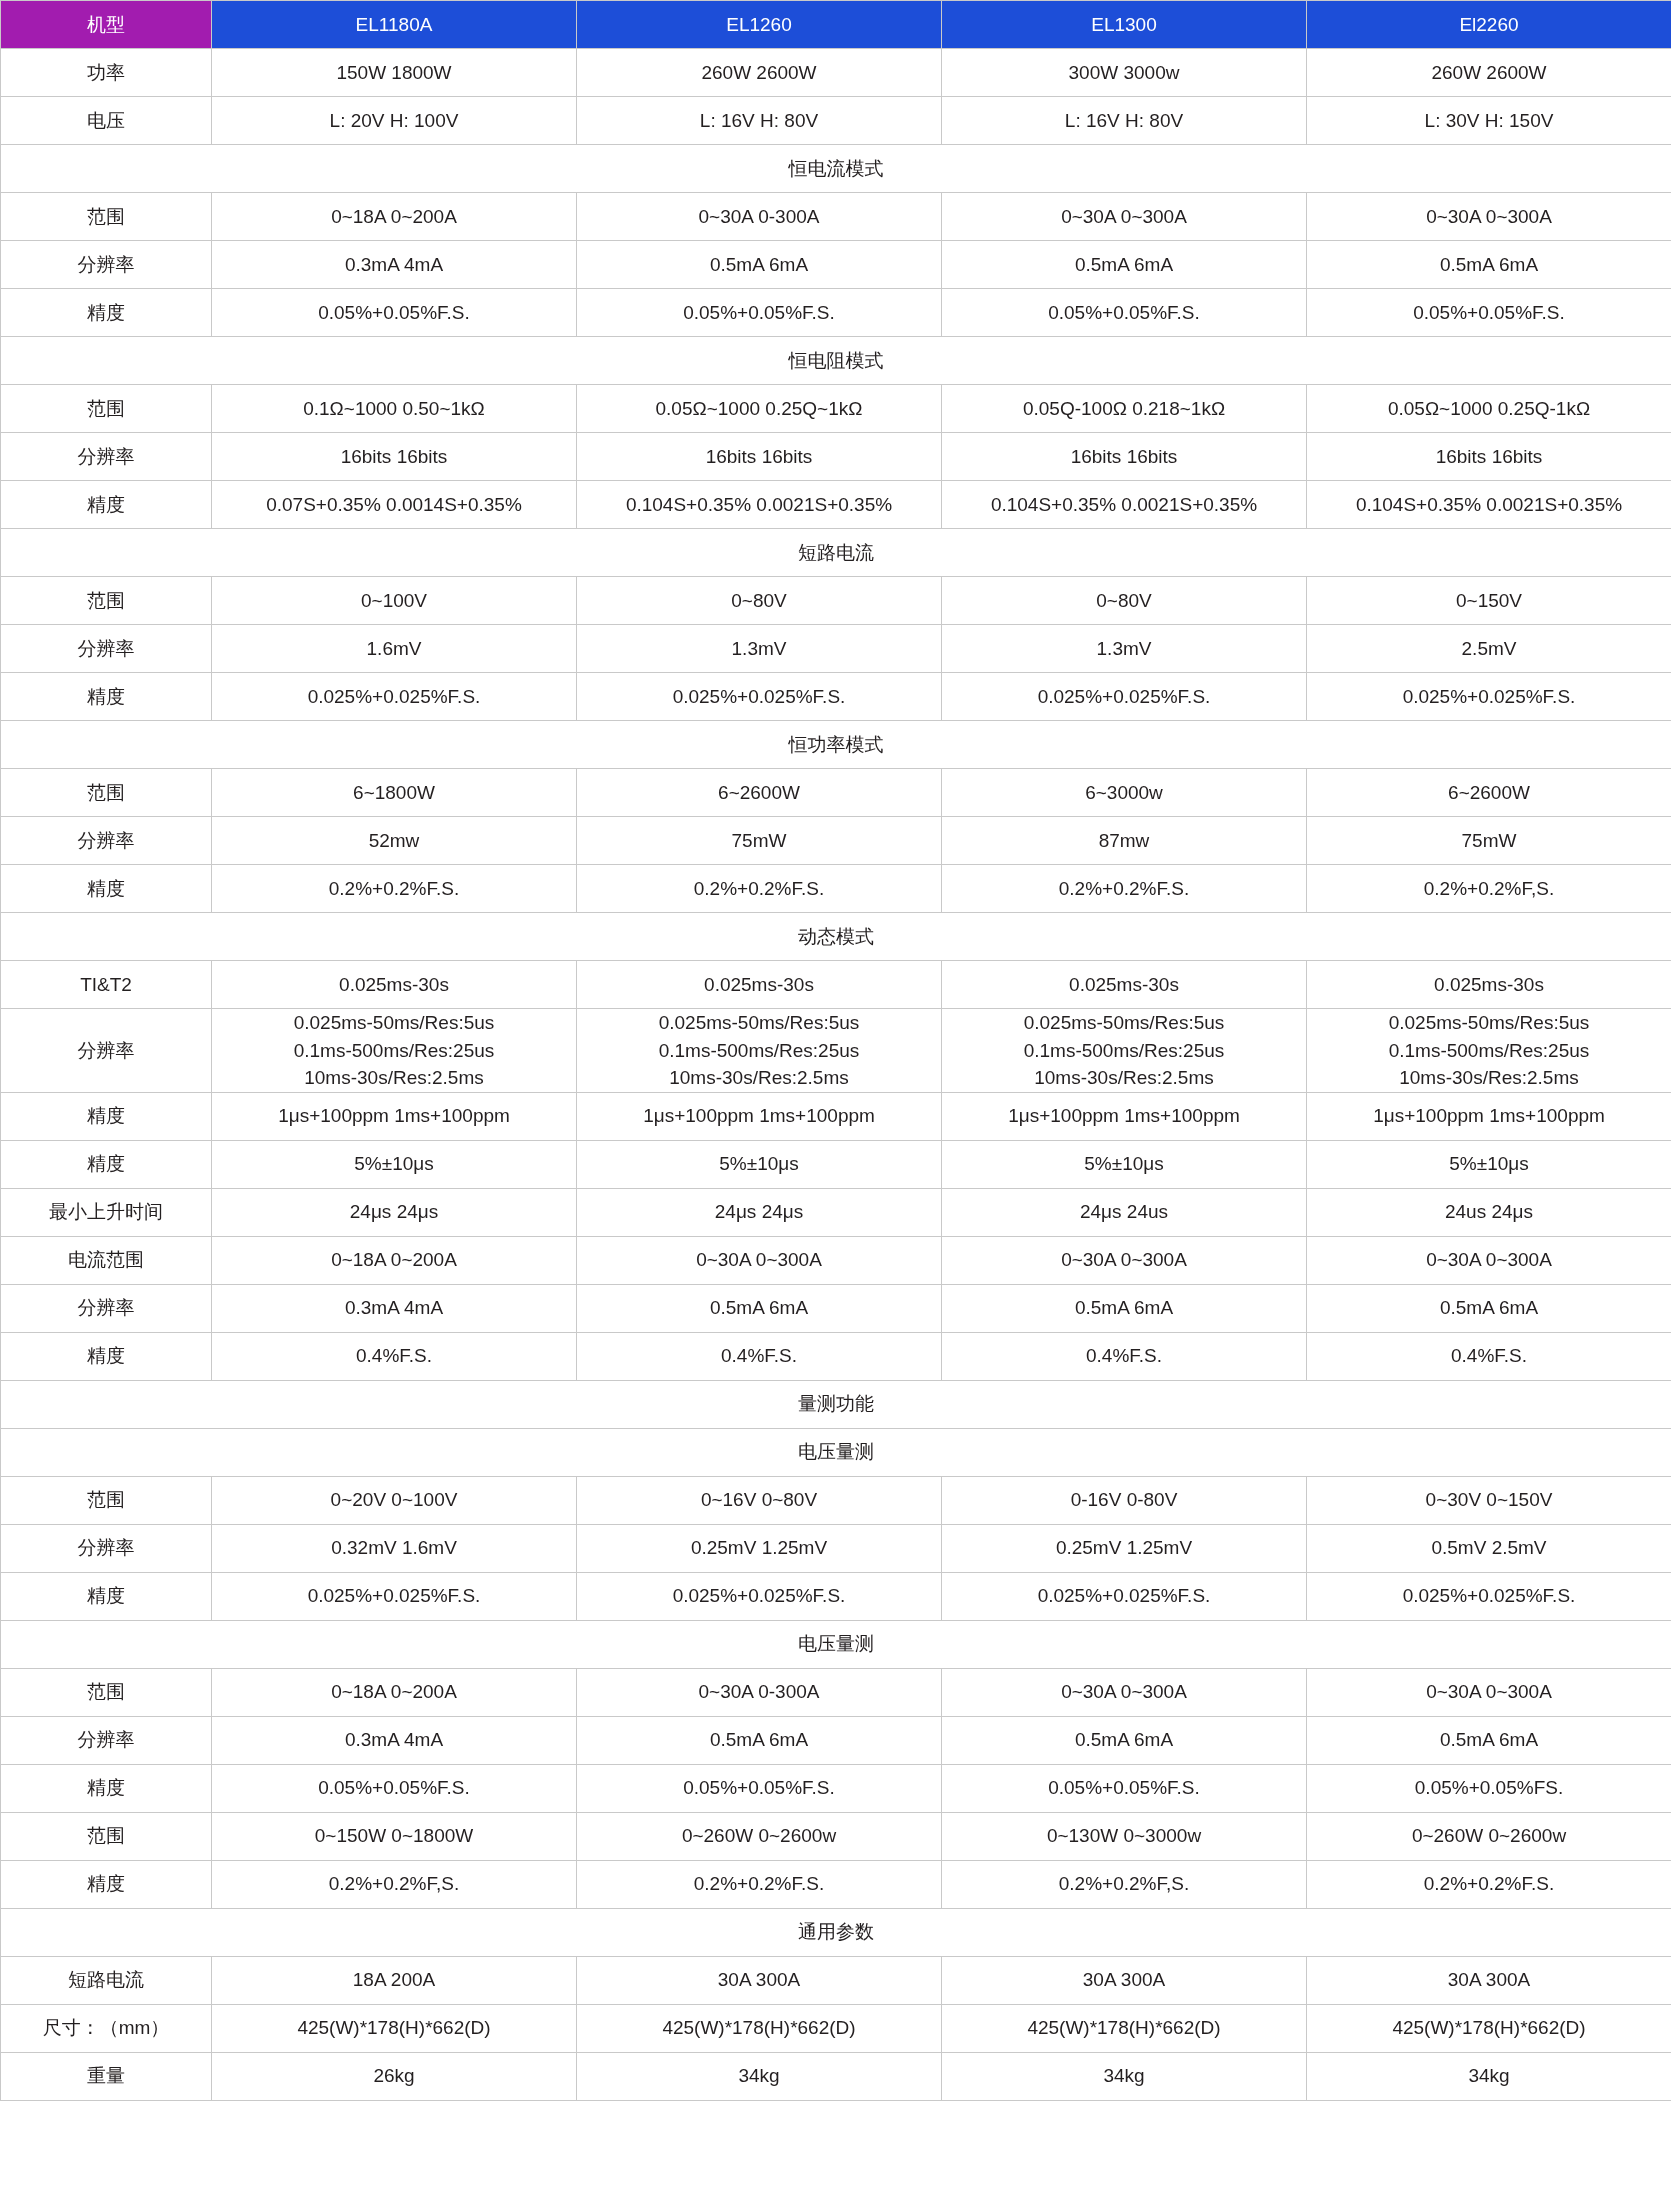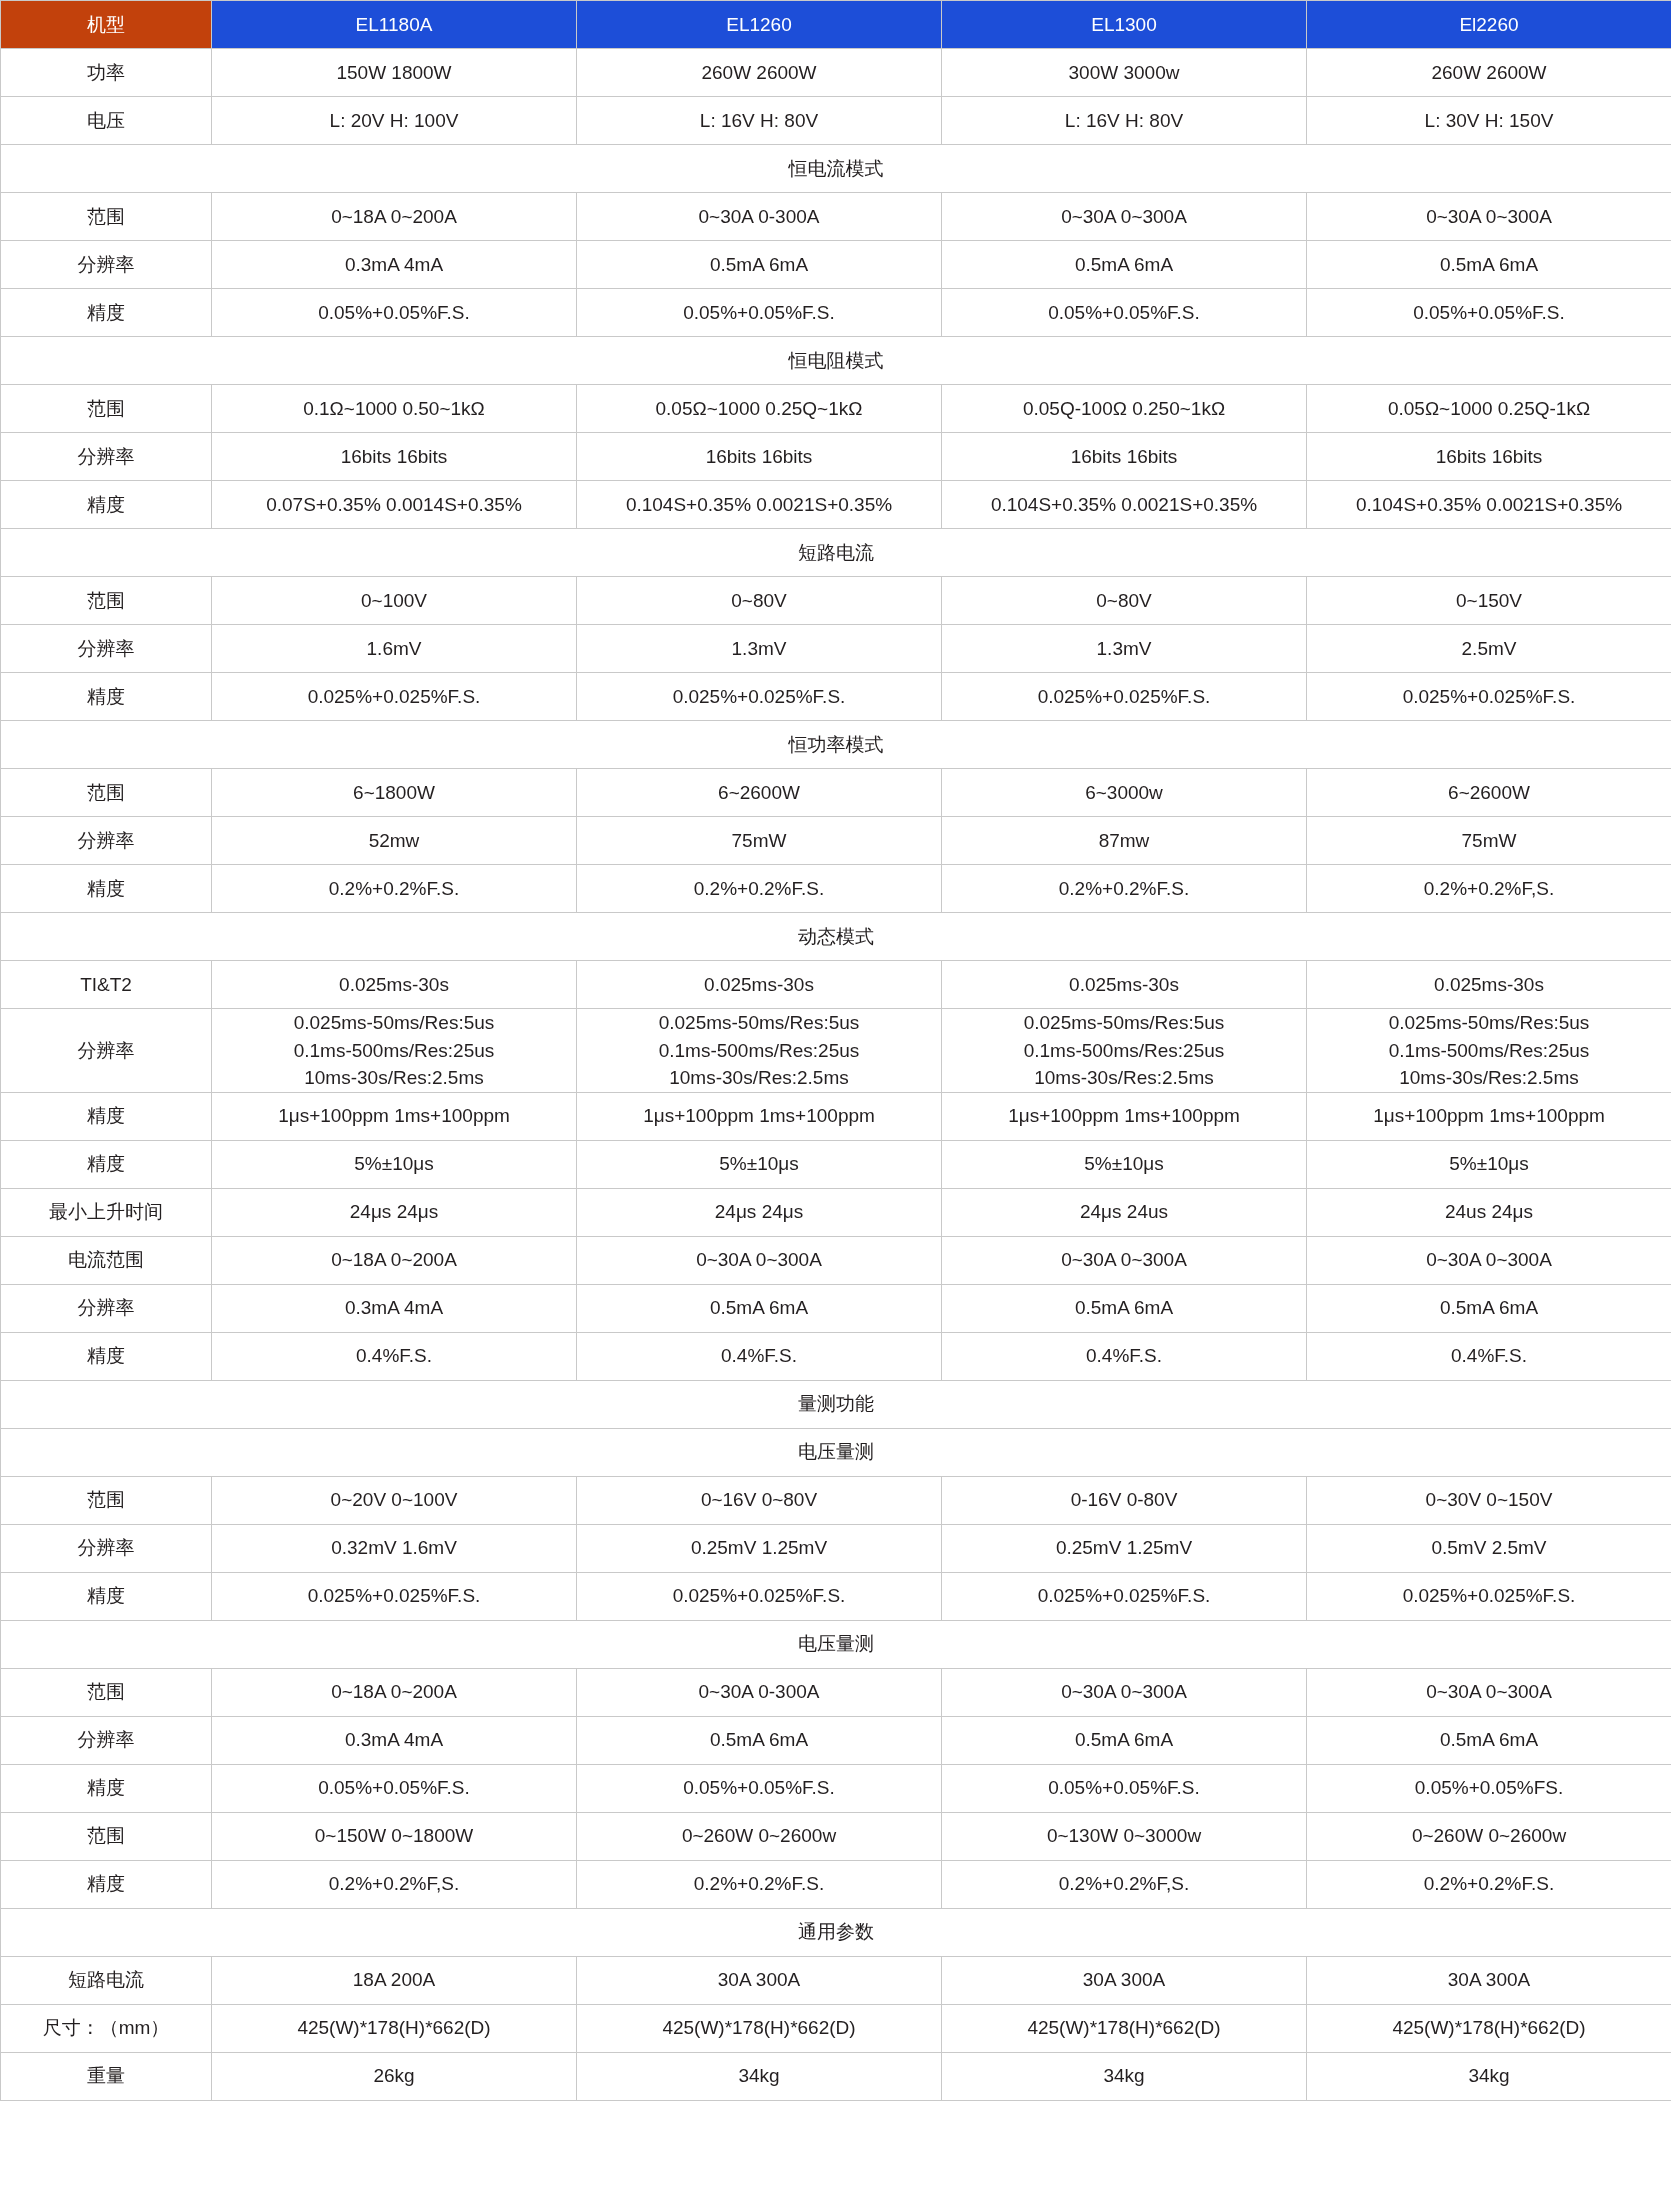--- a/index.html
+++ b/index.html
@@ -30,21 +30,21 @@
   col.c-label { width: 211px; }
   col.c-model { width: 365px; }
 
   thead th {
     background: #1d4ed8;
     color: #ffffff;
     font-size: 21px;
     height: 51px;
     border: 0.8px solid #1f5fab;
   }
-  thead th.head-label { background: #c2410c; }
+  thead th.head-label { background: #a21caf; }
 
   td.rowlabel {
     font-size: 19.6px;
   }
   td.section {
     font-size: 20.4px;
     height: 47px;
   }
   td.subsection {
     font-size: 19.6px;
@@ -125,21 +125,21 @@
         <td class="val">0.05%+0.05%F.S.</td>
         <td class="val">0.05%+0.05%F.S.</td>
       </tr>
       <tr>
         <td class="section" colspan="5">恒电阻模式</td>
       </tr>
       <tr>
         <td class="rowlabel">范围</td>
         <td class="val">0.1Ω~1000   0.50~1kΩ</td>
         <td class="val">0.05Ω~1000  0.25Q~1kΩ</td>
-        <td class="val">0.05Q-100Ω  0.250~1kΩ</td>
+        <td class="val">0.05Q-100Ω  0.218~1kΩ</td>
         <td class="val">0.05Ω~1000   0.25Q-1kΩ</td>
       </tr>
       <tr>
         <td class="rowlabel">分辨率</td>
         <td class="val">16bits       16bits</td>
         <td class="val">16bits       16bits</td>
         <td class="val">16bits       16bits</td>
         <td class="val">16bits       16bits</td>
       </tr>
       <tr>

